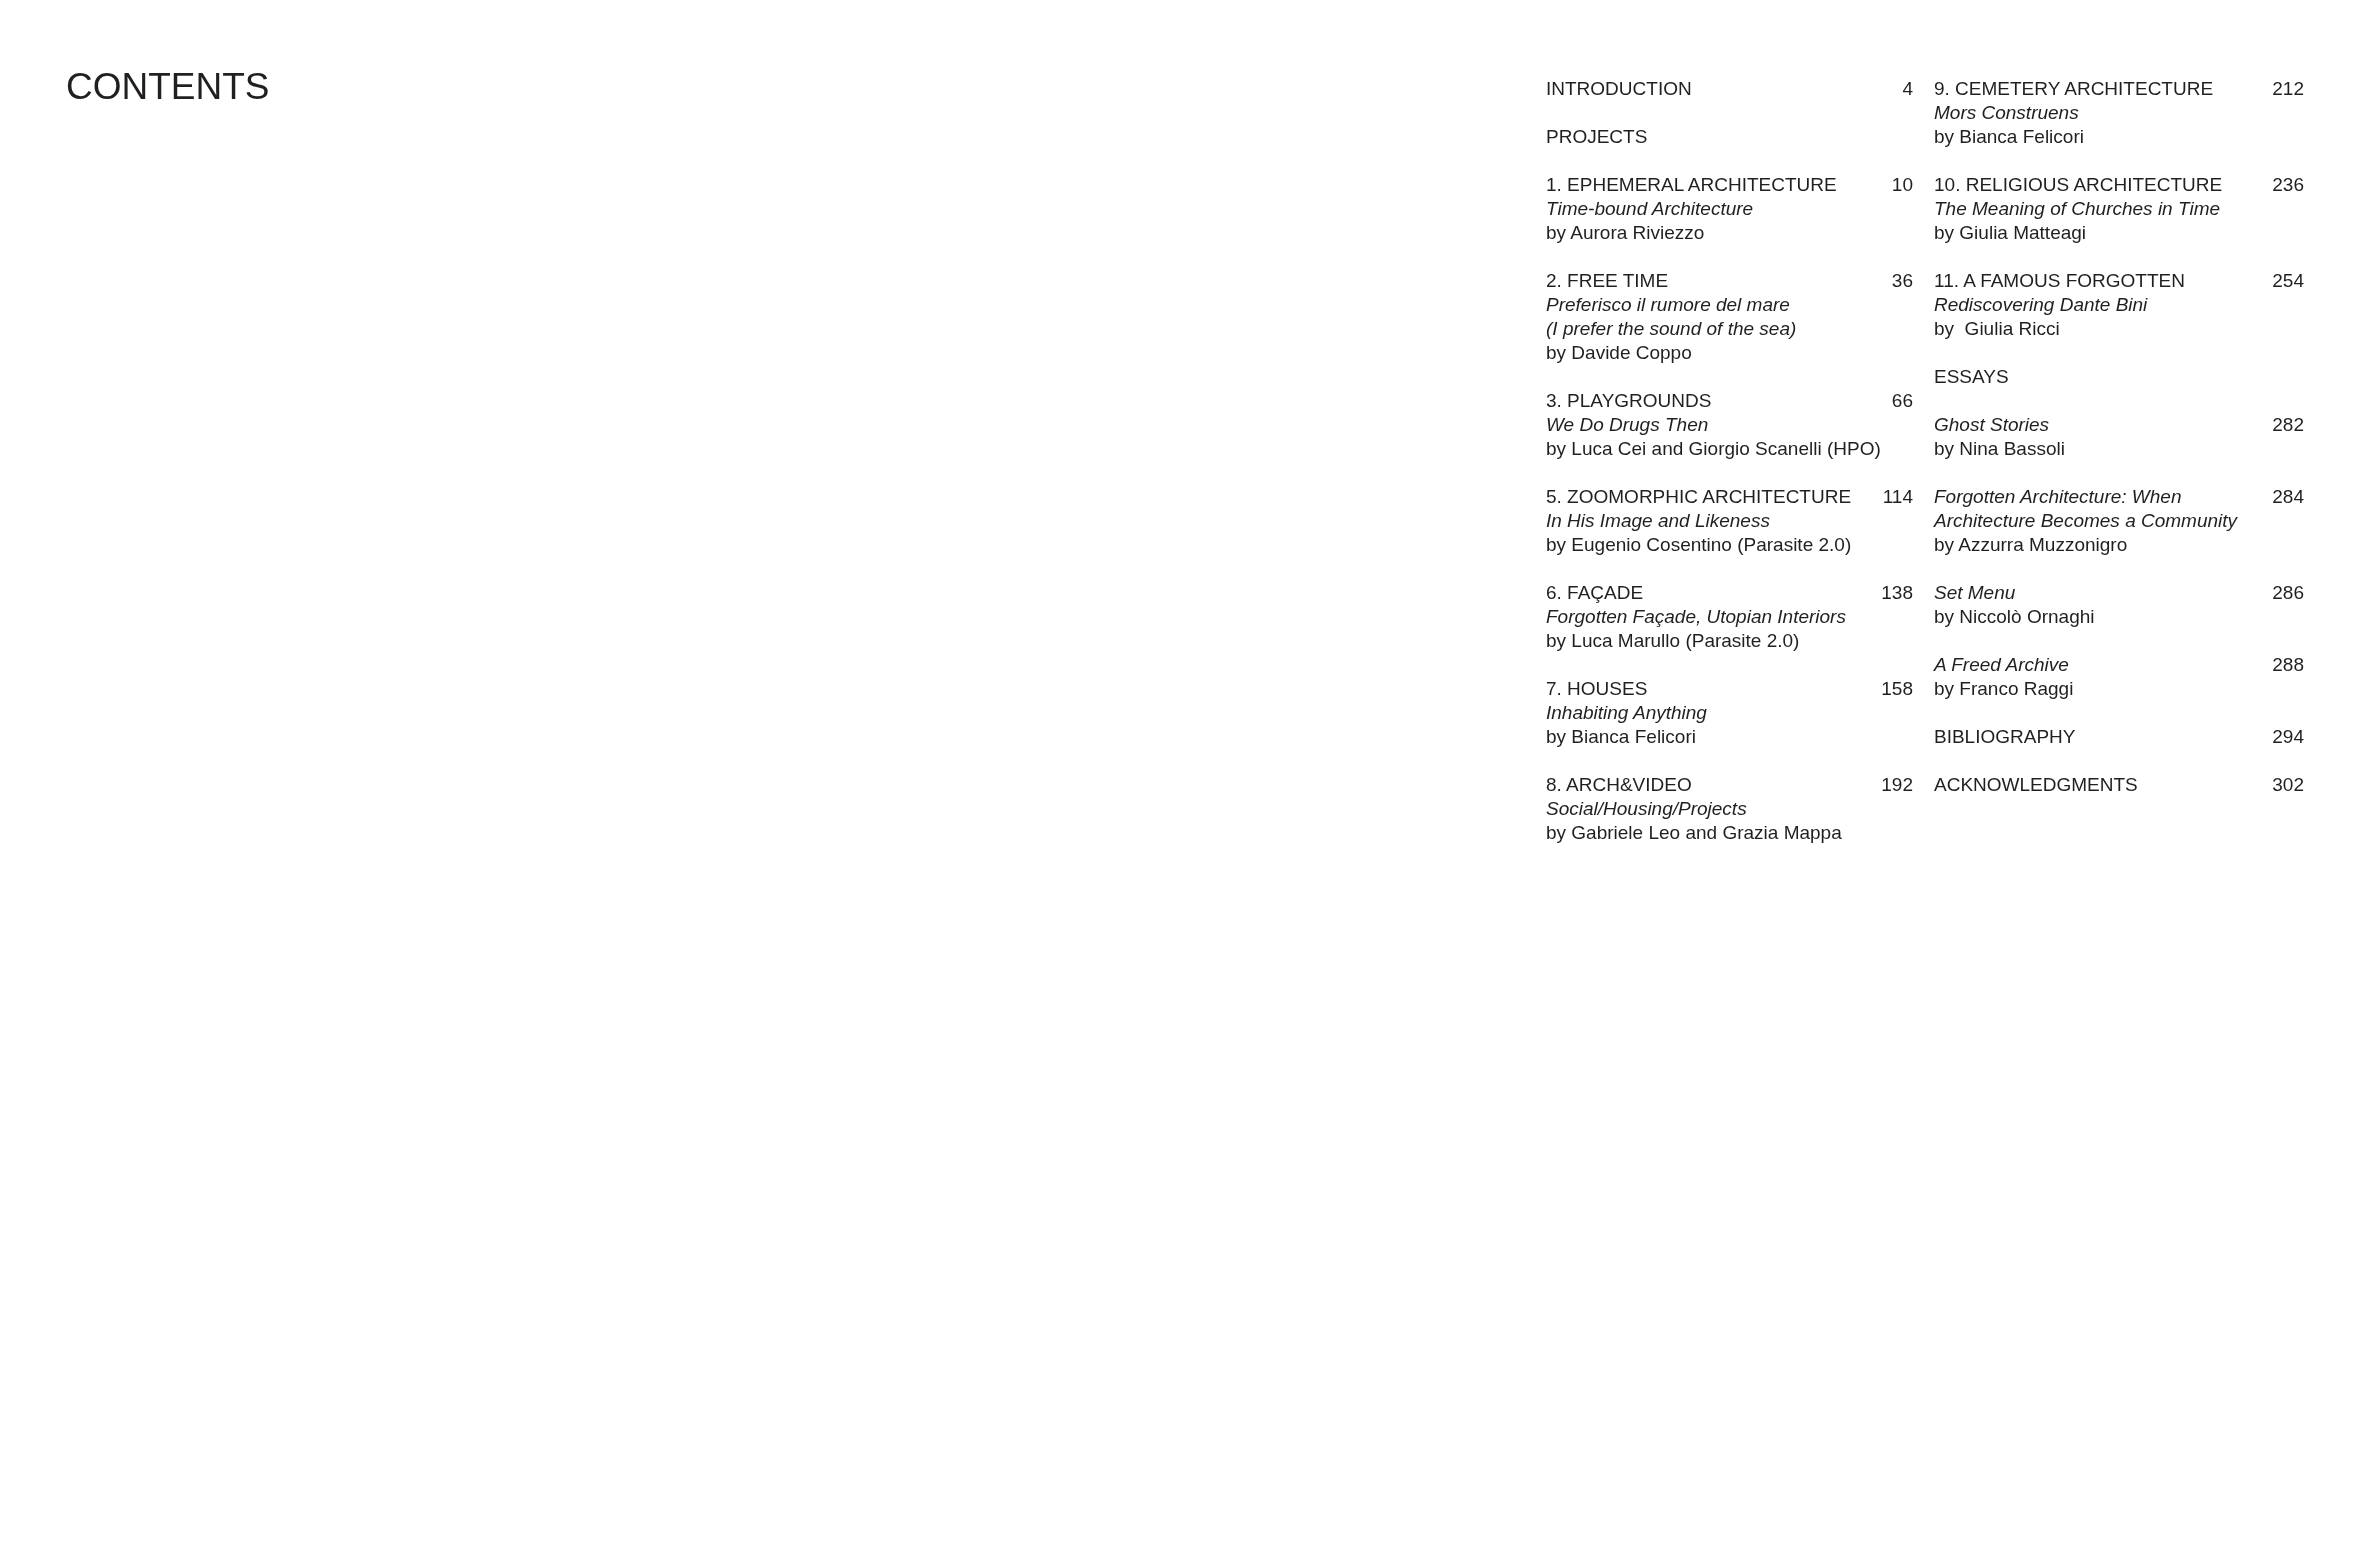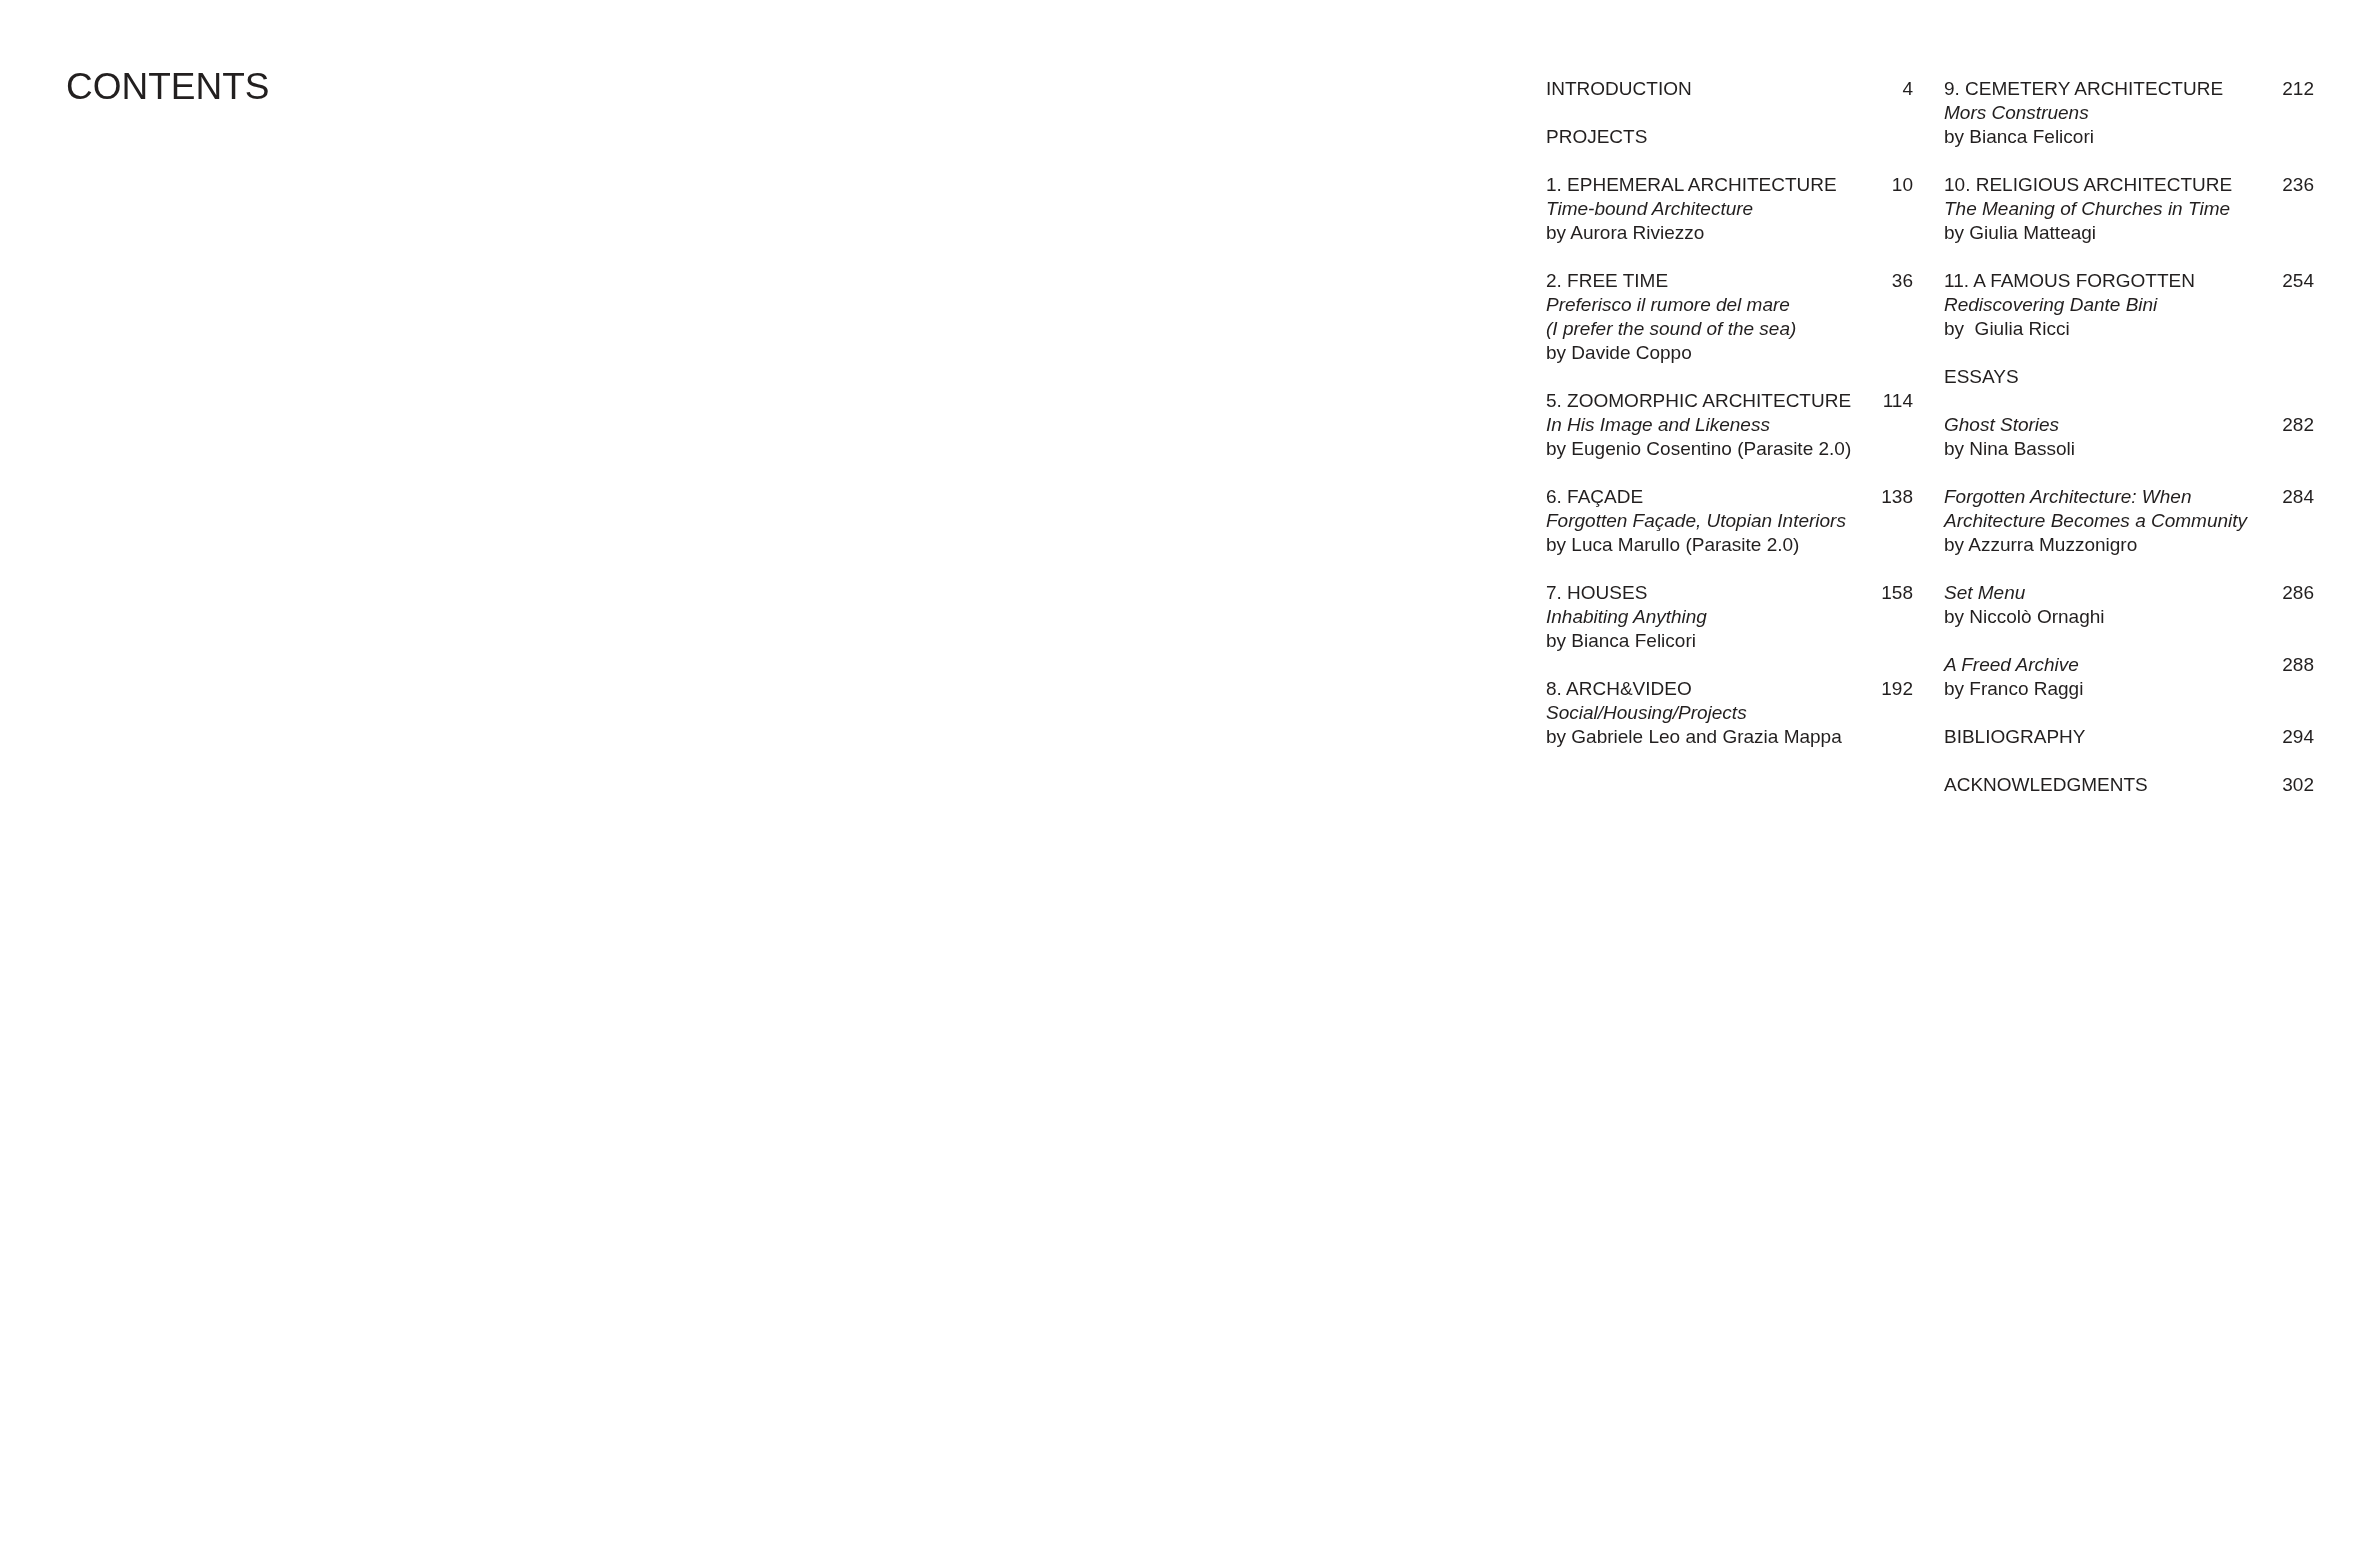--- a/index.html
+++ b/index.html
@@ -21,21 +21,21 @@
     font-size: 37px;
     font-weight: 400;
     letter-spacing: 0px;
     white-space: pre;
   }
   .toc {
     position: absolute;
     left: 1546px;
     top: 77px;
     display: flex;
-    gap: 31px;
+    gap: 21px;
     font-size: 19px;
     line-height: 24px;
     font-weight: 400;
   }
   .toc-col { flex: 0 0 auto; }
   .toc-col.col-1 { width: 367px; }
   .toc-col.col-2 { width: 370px; }
   .entry { margin-bottom: 24px; }
   .entry:last-child { margin-bottom: 4px; }
   .line {
@@ -70,20 +70,25 @@
         <div class="entry">
           <div class="line"><span class="text caps">1. EPHEMERAL ARCHITECTURE</span><span class="page">10</span></div>
           <div class="line"><span class="text italic">Time-bound Architecture</span></div>
           <div class="line"><span class="text roman">by Aurora Riviezzo</span></div>
         </div>
         <div class="entry">
           <div class="line"><span class="text caps">2. FREE TIME</span><span class="page">36</span></div>
           <div class="line"><span class="text italic">Preferisco il rumore del mare</span></div>
           <div class="line"><span class="text italic">(I prefer the sound of the sea)</span></div>
           <div class="line"><span class="text roman">by Davide Coppo</span></div>
+        </div>
+        <div class="entry">
+          <div class="line"><span class="text caps">3. PLAYGROUNDS</span><span class="page">66</span></div>
+          <div class="line"><span class="text italic">We Do Drugs Then</span></div>
+          <div class="line"><span class="text roman">by Luca Cei and Giorgio Scanelli (HPO)</span></div>
         </div>
         <div class="entry">
           <div class="line"><span class="text caps">5. ZOOMORPHIC ARCHITECTURE</span><span class="page">114</span></div>
           <div class="line"><span class="text italic">In His Image and Likeness</span></div>
           <div class="line"><span class="text roman">by Eugenio Cosentino (Parasite 2.0)</span></div>
         </div>
         <div class="entry">
           <div class="line"><span class="text caps">6. FAÇADE</span><span class="page">138</span></div>
           <div class="line"><span class="text italic">Forgotten Façade, Utopian Interiors</span></div>
           <div class="line"><span class="text roman">by Luca Marullo (Parasite 2.0)</span></div>

